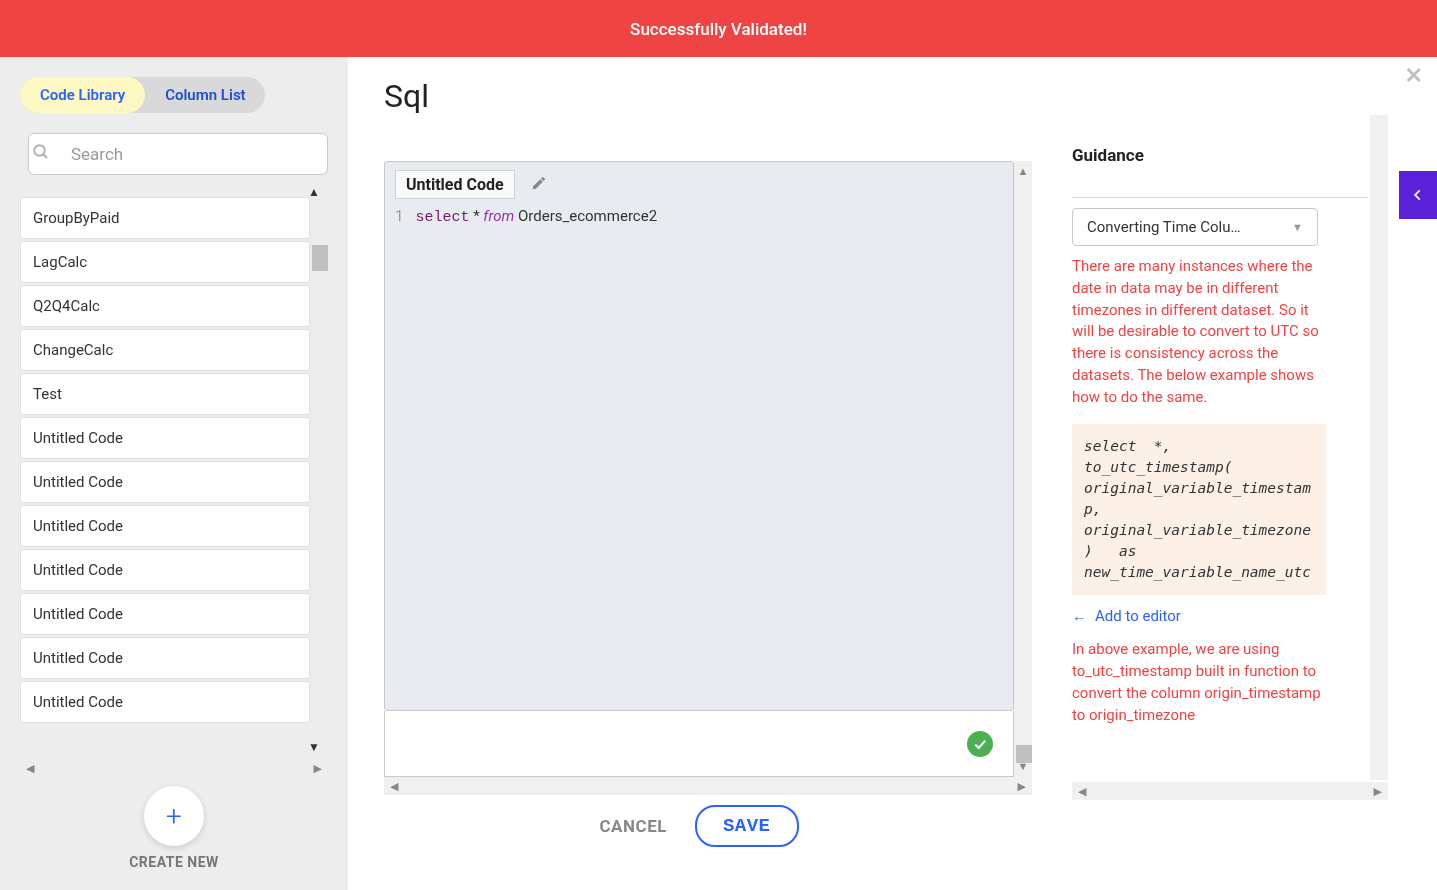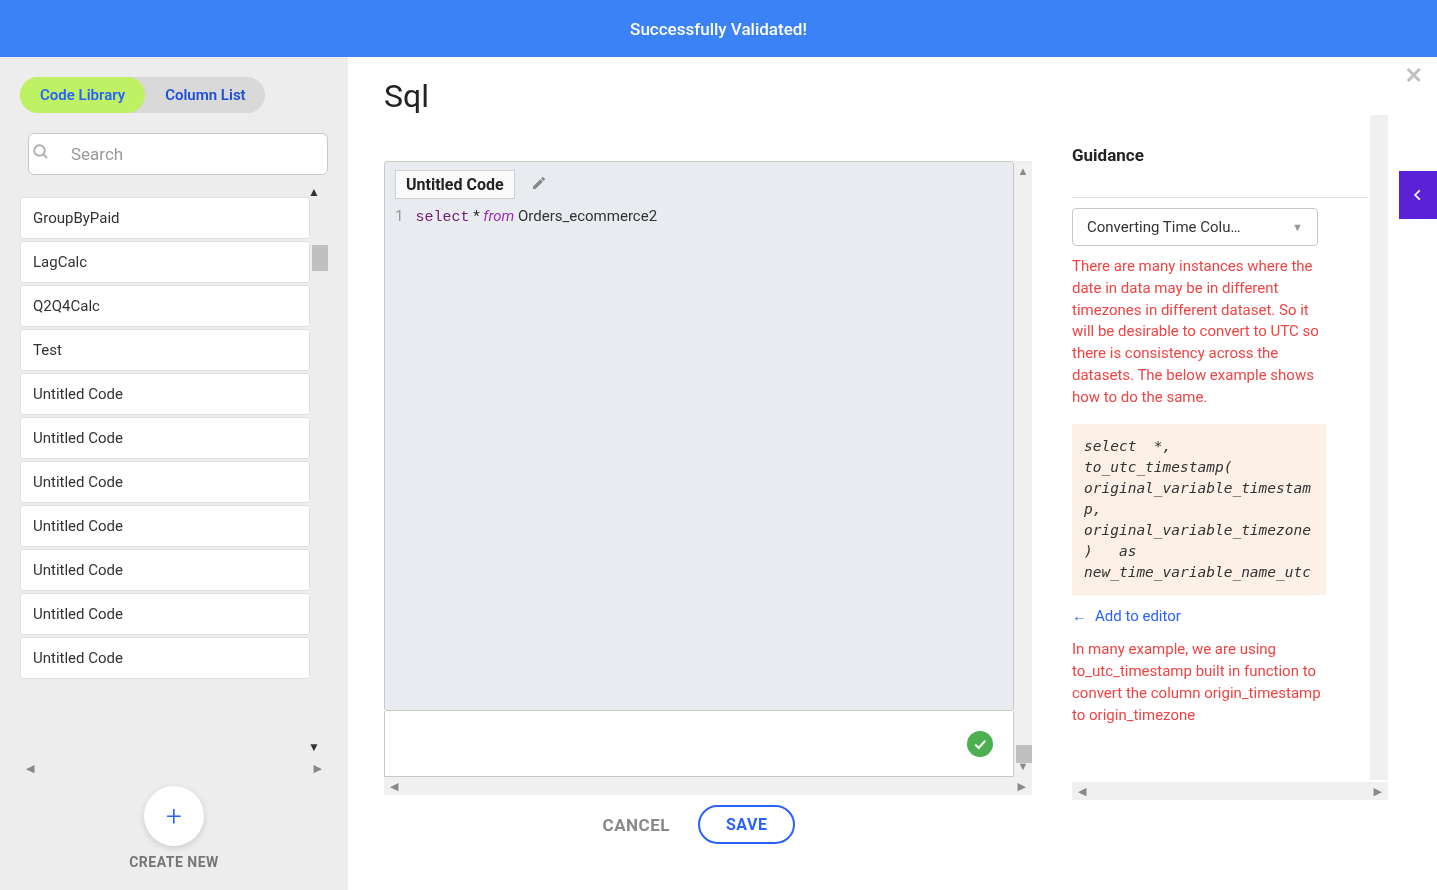--- a/index.html
+++ b/index.html
@@ -1,24 +1,24 @@
 <!DOCTYPE html>
 <html><head>
 <meta charset="utf-8">
 <style>
 * { margin: 0; padding: 0; box-sizing: border-box; font-family: -apple-system, BlinkMacSystemFont, "Segoe UI", Roboto, Arial, sans-serif; }
 body { width: 1437px; height: 890px; background: #fff; overflow: hidden; position: relative; }
 
-.banner { position: absolute; top: 0; left: 0; right: 0; height: 57px; background: #3b82f6; color: #fff; display: flex; align-items: center; justify-content: center; font-size: 17px; font-weight: 500; }
+.banner { position: absolute; top: 0; left: 0; right: 0; height: 57px; background: #ef4444; color: #fff; display: flex; align-items: center; justify-content: center; font-size: 17px; font-weight: 500; }
 
 .sidebar { position: absolute; top: 57px; left: 0; width: 348px; bottom: 0; background: #ededed; padding: 20px; display: flex; flex-direction: column; }
 
 .tabs { background: #d9d9d9; border-radius: 18px; display: flex; width: 245px; height: 36px; margin-bottom: 20px; }
 .tab { flex: 0 0 auto; padding: 0 20px; height: 36px; display: flex; align-items: center; border-radius: 18px; font-size: 15px; font-weight: 600; cursor: pointer; }
-.tab.active { background: #bef264; color: #2962ff; }
+.tab.active { background: #fef9c3; color: #2962ff; }
 .tab.inactive { color: #1d4ed8; }
 
 .search-wrap { position: relative; margin-bottom: 8px; padding-left: 8px; }
 .search-icon { position: absolute; left: 12px; top: 50%; transform: translateY(-50%); color: #b0b0b0; }
 .search-input { width: 100%; height: 42px; padding: 0 12px 0 42px; border: 1px solid #c8c8c8; border-radius: 6px; font-size: 17px; color: #555; background: #fff; }
 .search-input::placeholder { color: #999; }
 
 .list-wrap { position: relative; flex: 1; min-height: 0; }
 .caret-up { position: absolute; right: 8px; top: 2px; font-size: 12px; color: #333; }
 .caret-down { position: absolute; right: 8px; bottom: 2px; font-size: 12px; color: #333; }
@@ -52,21 +52,21 @@
 .lineno { color: #999; margin-right: 12px; }
 .kw1 { color: #701a75; font-family: Liberation Mono, monospace; }
 .kw2 { color: #9a2fae; font-style: italic; }
 .plain { color: #333; }
 
 .editor-status { position: absolute; left: 0; right: 0; bottom: 0; height: 66px; background: #fff; border: 1px solid #c8c8c8; border-top: none; display: flex; align-items: center; justify-content: flex-end; padding: 0 20px; }
 .check-circle { width: 26px; height: 26px; border-radius: 50%; background: #4CAF50; display: flex; align-items: center; justify-content: center; color: #fff; font-size: 16px; }
 
 .actions { position: absolute; left: 36px; width: 630px; top: 748px; display: flex; justify-content: center; align-items: center; gap: 28px; }
 .btn-cancel { color: #888; font-size: 17px; font-weight: 700; letter-spacing: 0.5px; cursor: pointer; background: none; border: none; }
-.btn-save { color: #2962ff; border: 2px solid #2962ff; background: #fff; border-radius: 20px; padding: 8px 26px; font-size: 16px; font-weight: 700; letter-spacing: 0.5px; cursor: pointer; }
+.btn-save { color: #2962ff; border: 2px solid #2962ff; background: #fff; border-radius: 20px; padding: 8px 26px; font-size: 19px; font-weight: 700; letter-spacing: 0.5px; cursor: pointer; font-family: Liberation Mono, monospace; }
 
 .guidance { position: absolute; left: 724px; top: 88px; width: 296px; bottom: 110px; }
 .guidance-title { font-size: 17px; font-weight: 700; color: #222; margin-bottom: 32px; }
 .guidance-hr { border: none; border-top: 1px solid #ddd; margin-bottom: 10px; }
 .guidance-sub { color: #888; font-size: 15px; margin-bottom: 12px; }
 .guidance-body { position: relative; height: 536px; overflow: hidden; }
 .guidance-scroll-v { position: absolute; right: -20px; top: -30px; bottom: 0; width: 18px; background: #f0f0f0; }
 .guidance-scroll-h { position: absolute; left: 0; right: -20px; bottom: -20px; height: 18px; background: #f0f0f0; display: flex; justify-content: space-between; align-items: center; color: #888; font-size: 11px; padding: 0 6px; }
 
 .dropdown { border: 1px solid #c8c8c8; border-radius: 4px; height: 38px; display: flex; align-items: center; justify-content: space-between; padding: 0 14px; font-size: 15px; color: #333; margin-bottom: 10px; cursor: pointer; background: #fff; width: 246px; }
@@ -101,20 +101,21 @@
     </span>
     <input class="search-input" placeholder="Search" style="">
   </div>
 
   <div class="list-wrap">
     <span class="caret-up">▲</span>
     <div class="list">
       <div class="list-item">GroupByPaid</div>
       <div class="list-item">LagCalc</div>
       <div class="list-item">Q2Q4Calc</div>
+      <div class="list-item">ChangeCalc</div>
       <div class="list-item">Test</div>
       <div class="list-item">Untitled Code</div>
       <div class="list-item">Untitled Code</div>
       <div class="list-item">Untitled Code</div>
       <div class="list-item">Untitled Code</div>
       <div class="list-item">Untitled Code</div>
       <div class="list-item">Untitled Code</div>
       <div class="list-item">Untitled Code</div>
     </div>
     <div class="list-scroll">
@@ -187,21 +188,21 @@
       <div class="dropdown">
         <span>Converting Time Colu…</span>
         <span class="dropdown-caret">▼</span>
       </div>
       <div class="guidance-text">There are many instances where the date in data may be in different timezones in different dataset. So it will be desirable to convert to UTC so there is consistency across the datasets. The below example shows how to do the same.</div>
       <div class="code-block">select  *,  to_utc_timestamp( original_variable_timestamp, original_variable_timezone)   as new_time_variable_name_utc</div>
       <div class="add-link">
         <span>←</span>
         <span>Add to editor</span>
       </div>
-      <div class="guidance-text">In many example, we are using to_utc_timestamp built in function to convert the column origin_timestamp to origin_timezone</div>
+      <div class="guidance-text">In above example, we are using to_utc_timestamp built in function to convert the column origin_timestamp to origin_timezone</div>
     </div>
     <div class="guidance-scroll-v"></div>
     <div class="guidance-scroll-h">
       <span>◀</span>
       <span>▶</span>
     </div>
   </div>
 
   <div class="collapse-tab">
     <svg viewBox="0 0 24 24" fill="none" stroke="#fff" stroke-width="3">

